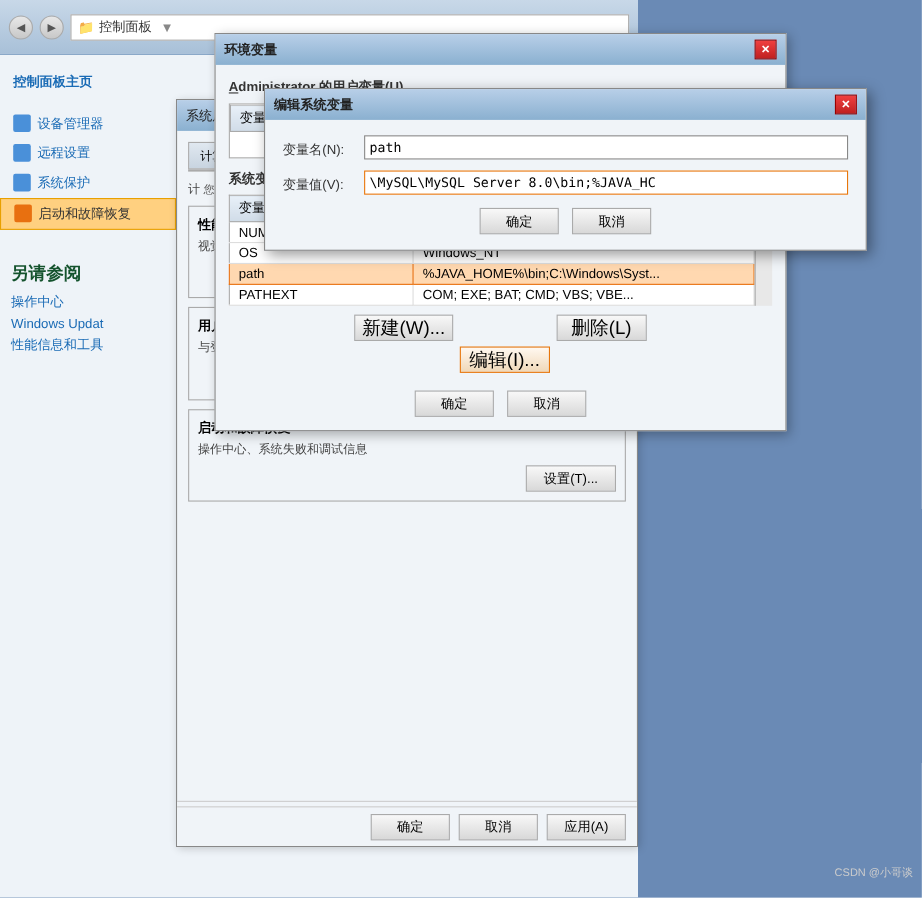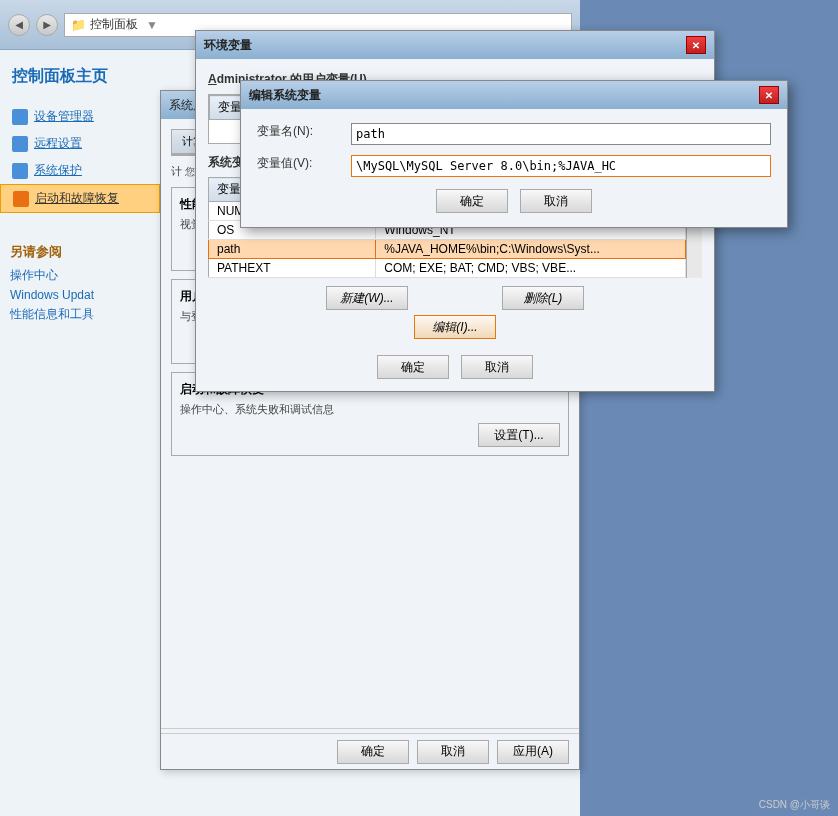--- a/index.html
+++ b/index.html
@@ -57,35 +57,33 @@
     }
 
     .sidebar {
       width: 160px;
       padding: 10px 0;
       float: left;
     }
 
     .sidebar-title {
       color: #1a6bb5;
-      font-size: 16px;
+      font-size: 12px;
       padding: 6px 12px;
       cursor: pointer;
       font-weight: bold;
     }
 
     .sidebar-item {
       display: flex;
-      align-items: center;
       padding: 5px 12px;
       gap: 6px;
       color: #1a6bb5;
       font-size: 12px;
       cursor: pointer;
-      text-decoration: underline;
     }
 
     .sidebar-item.active {
       background: #ffd080;
       color: #333;
       border: 1px solid #e8a000;
     }
 
     .sidebar-icon {
       width: 16px; height: 16px;
@@ -167,23 +165,23 @@
       cursor: pointer;
       font-weight: bold;
     }
 
     .edit-dialog-body {
       padding: 14px 16px;
     }
 
     .form-row {
       display: flex;
-      align-items: flex-start;
+      align-items: flex-end;
       margin-bottom: 10px;
-      gap: 24px;
+      gap: 4px;
     }
 
     .form-label {
       width: 70px;
       font-size: 12px;
       color: #333;
       text-align: left;
     }
 
     .form-input {
@@ -282,25 +280,24 @@
       justify-content: center;
       gap: 6px;
       margin-top: 8px;
     }
 
     .action-btn {
       min-width: 82px;
       height: 24px;
       background: linear-gradient(to bottom, #f8f8f8, #d8d8d8);
       border: 1px solid #aaa;
-      font-size: 12px;
+      font-size: 17px;
       cursor: pointer;
       padding: 0 6px;
       font-family: 'SimSun', sans-serif;
-      font-style: italic;
     }
 
     .action-btn.highlighted {
       border: 1px solid #e8760a;
       background: linear-gradient(to bottom, #fff8f0, #f0d8b8);
       margin-top: 29px;
     }
 
     .env-btn-highlighted {
       border: 2px solid #e8760a !important;
@@ -405,34 +402,34 @@
       background: linear-gradient(to bottom, #f8f8f8, #d8d8d8);
       border: 1px solid #aaa;
       font-size: 12px;
       cursor: pointer;
       padding: 0 10px;
       font-family: 'SimSun', sans-serif;
     }
 
     .watermark {
       position: absolute;
-      bottom: 4px;
+      bottom: 16px;
       right: 8px;
       font-size: 10px;
       color: #ccc;
     }
 
     .another-section {
       margin-top: 20px;
       padding: 10px;
     }
 
     .another-title {
-      font-size: 13px;
-      color: #a16207;
+      font-size: 16px;
+      color: #14532d;
       font-weight: bold;
       margin-bottom: 6px;
     }
 
     .another-link {
       color: #1a6bb5;
       font-size: 12px;
       cursor: pointer;
       display: block;
       margin-bottom: 4px;

